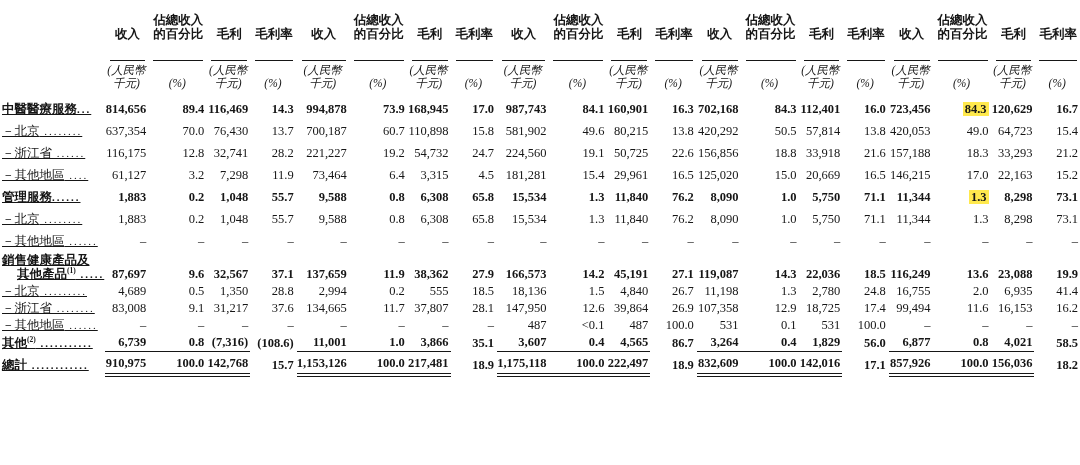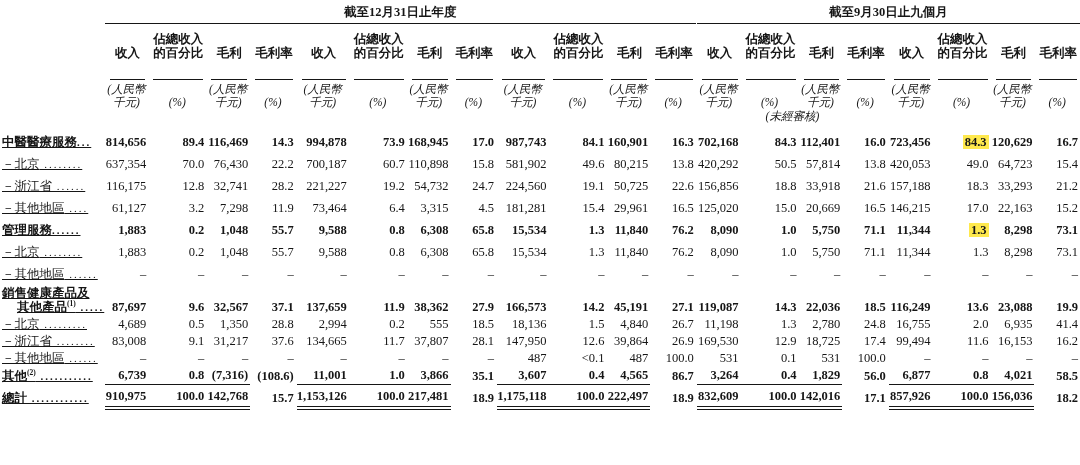--- a/index.html
+++ b/index.html
@@ -61,26 +61,20 @@
       <col class="c4">
       <col class="c-sp">
     <col class="c1">
       <col class="c2">
       <col class="c3">
       <col class="c4">
   </colgroup>
   <thead>
     <tr>
       <td class="blank"></td>
-      <td class="period" colspan="14">截至12月31日止年度</td>
-      <td class="spacer"></td>
-      <td class="period" colspan="9">截至9月30日止九個月</td>
-    </tr>
-    <tr>
-      <td class="blank"></td>
 
       <td class="colhead">
           <div class="underl">收入</div>
         </td>
       <td class="colhead">
           <div class="underl">
             <span class="blk">佔總收入</span>
             <span class="blk">的百分比</span>
           </div>
         </td>
@@ -213,28 +207,20 @@
       <td class="unit">
           <span class="blk">(人民幣</span>
           <span class="blk">千元)</span>
         </td>
       <td class="unit">(%)</td>
       <td class="unit">
           <span class="blk">(人民幣</span>
           <span class="blk">千元)</span>
         </td>
       <td class="unit">(%)</td>
-    </tr>
-    <tr>
-      <td class="blank"></td>
-      <td colspan="14"></td>
-      <td class="spacer"></td>
-      <td colspan="4" class="unaudited">(未經審核)</td>
-      <td class="spacer"></td>
-      <td colspan="4"></td>
     </tr>
   </thead>
   <tbody>
       <tr class="bold loose">
         <td class="rowlabel"><span>中醫醫療服務</span><span class="leader">...</span></td>
         <td class="num">814,656</td>
         <td class="num">89.4</td>
         <td class="num">116,469</td>
         <td class="num">14.3</td>
         <td class="spacer"></td>
@@ -256,21 +242,21 @@
         <td class="num">723,456</td>
         <td class="num"><span class="hl" style="background: rgb(255, 233, 77);">84.3</span></td>
         <td class="num">120,629</td>
         <td class="num">16.7</td>
       </tr>
       <tr class="loose">
         <td class="rowlabel"><span>－北京</span><span class="leader"> ........</span></td>
         <td class="num">637,354</td>
         <td class="num">70.0</td>
         <td class="num">76,430</td>
-        <td class="num">22.2</td>
+        <td class="num">13.7</td>
         <td class="spacer"></td>
         <td class="num">700,187</td>
         <td class="num">60.7</td>
         <td class="num">110,898</td>
         <td class="num">15.8</td>
         <td class="spacer"></td>
         <td class="num">581,902</td>
         <td class="num">49.6</td>
         <td class="num">80,215</td>
         <td class="num">13.8</td>
@@ -487,21 +473,21 @@
         <td class="num">134,665</td>
         <td class="num">11.7</td>
         <td class="num">37,807</td>
         <td class="num">28.1</td>
         <td class="spacer"></td>
         <td class="num">147,950</td>
         <td class="num">12.6</td>
         <td class="num">39,864</td>
         <td class="num">26.9</td>
         <td class="spacer"></td>
-        <td class="num">169,530</td>
+        <td class="num">107,358</td>
         <td class="num">12.9</td>
         <td class="num">18,725</td>
         <td class="num">17.4</td>
         <td class="spacer"></td>
         <td class="num">99,494</td>
         <td class="num">11.6</td>
         <td class="num">16,153</td>
         <td class="num">16.2</td>
       </tr>
       <tr class="tight">

